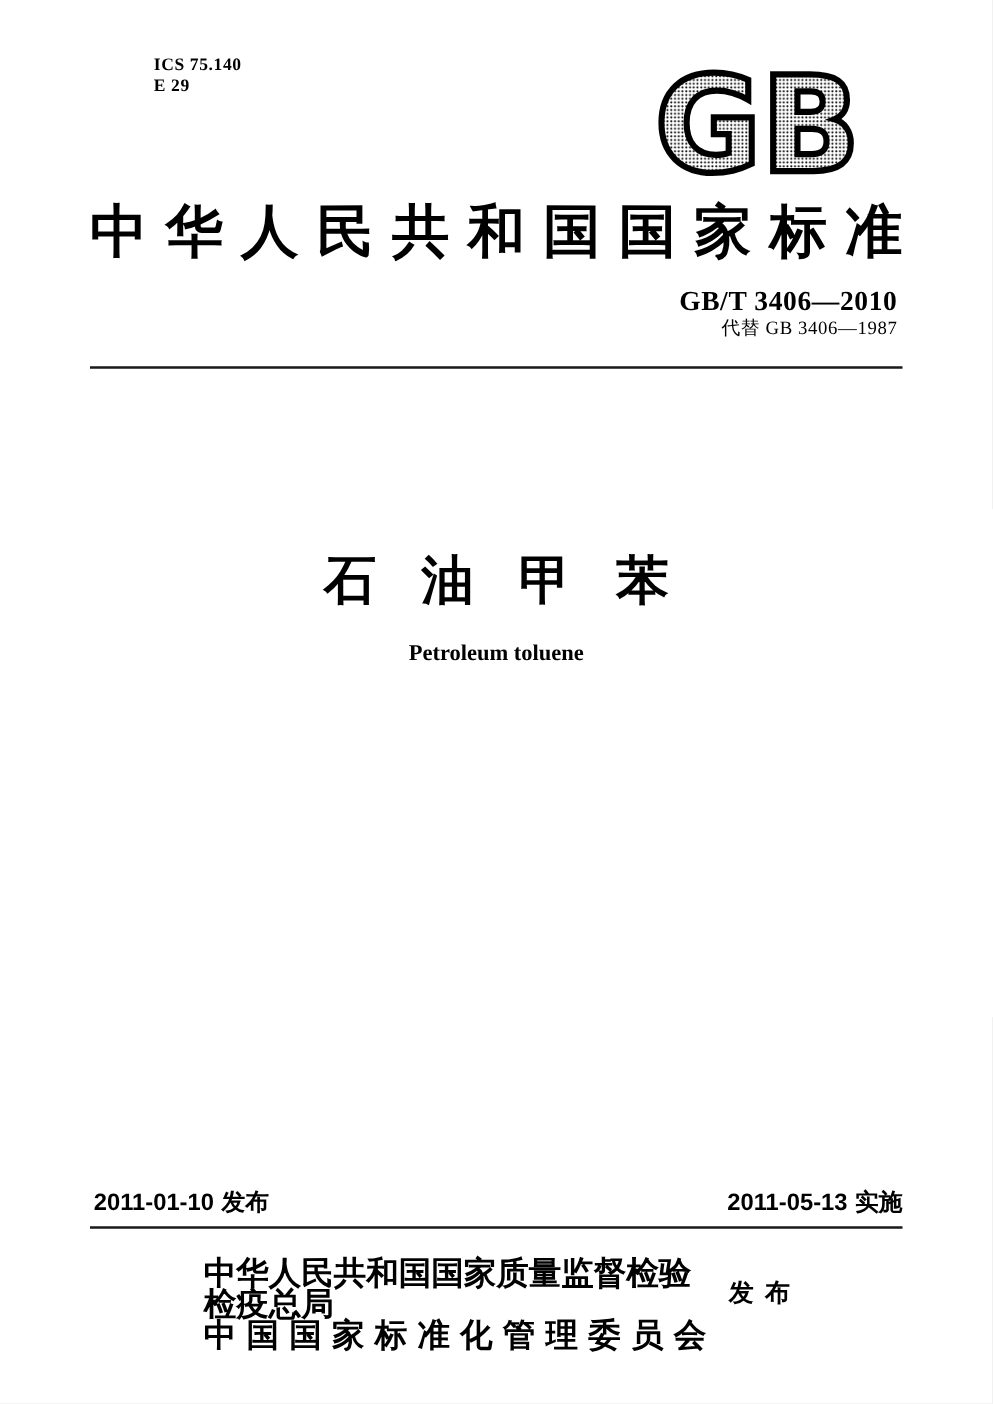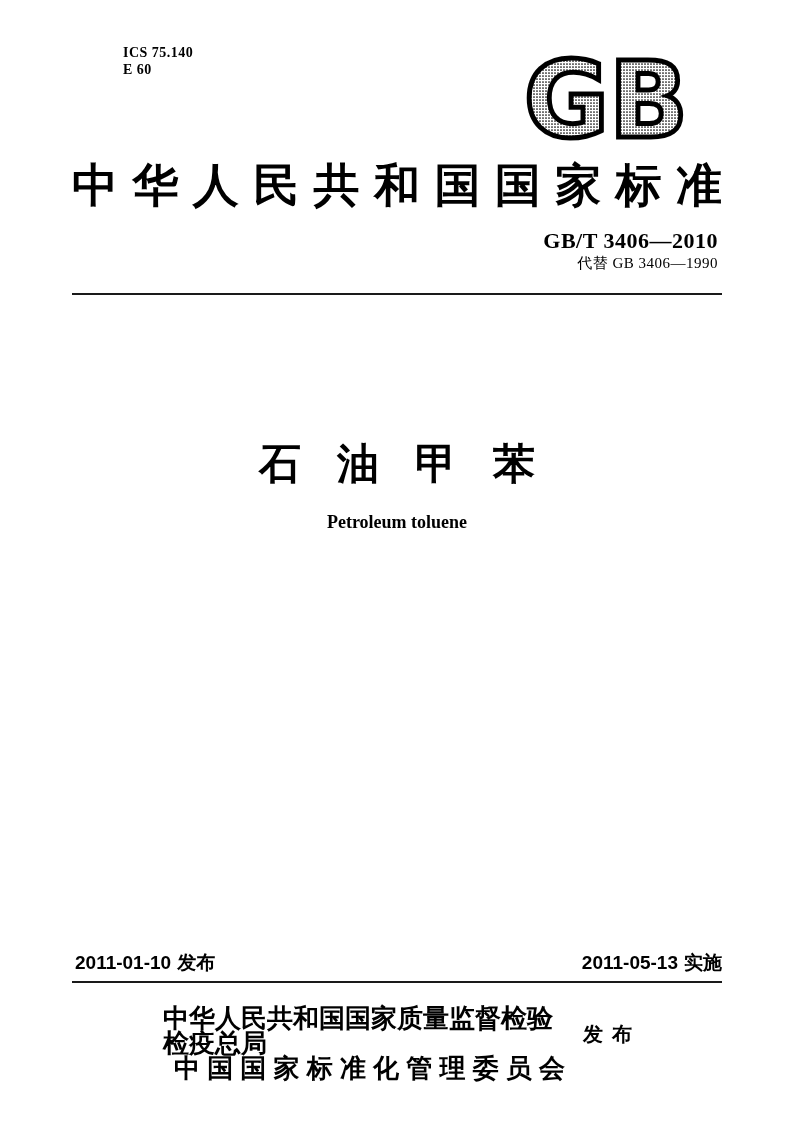--- a/index.html
+++ b/index.html
@@ -54,52 +54,52 @@
     font-family:"Liberation Sans", sans-serif; font-weight:bold;
     font-size:19px; line-height:24px;text-align:right;
   }
   .date-row .gap { display:inline-block; width:6px; }
   
   .issuer-block {
     position:absolute; left:163px; top:1006px; width:402px;
     font-family:"Liberation Serif", serif; font-weight:bold;
     font-size:26px; line-height:25px;
   }
-  .issuer-line2 { text-align:justify; text-align-last:justify;margin-left:11px; }
+  .issuer-line2 { text-align:justify; text-align-last:justify; }
   .publish-label {
     position:absolute; left:583px; top:1021px;
     font-family:"Liberation Serif", serif; font-weight:bold;
     font-size:20px; letter-spacing:9px; white-space:nowrap;
   }
 </style>
 </head>
 <body>
 
 <div class="page">
 
   <div class="ics-block">
     <div>ICS 75.140</div>
-    <div>E 60</div>
+    <div>E 29</div>
   </div>
 
   <svg class="gb-logo" viewBox="0 0 170 88" xmlns="http://www.w3.org/2000/svg" aria-hidden="true">
     <defs>
       <pattern id="halftone" width="3" height="3" patternUnits="userSpaceOnUse">
         <rect width="3" height="3" fill="#ffffff"></rect>
         <circle cx="1" cy="1" r="0.85" fill="#000000"></circle>
       </pattern>
     </defs>
     <text x="85" y="83" text-anchor="middle" font-family="'DejaVu Sans', sans-serif" font-size="106" font-weight="bold" textLength="164" lengthAdjust="spacingAndGlyphs" fill="url(#halftone)" stroke="#000000" stroke-width="5">GB</text>
   </svg>
 
   <div class="header-title">中华人民共和国国家标准</div>
 
   <div class="std-block">
     <div class="std-code">GB/T 3406—2010</div>
-    <div class="replaces">代替 GB 3406—1990</div>
+    <div class="replaces">代替 GB 3406—1987</div>
   </div>
 
   <div class="rule rule-top"></div>
 
   <div class="title-cn">石油甲苯</div>
   <div class="title-en">Petroleum toluene</div>
 
   <div class="date-row">
     <div>
       <span>2011-01-10</span><span class="gap"></span><span>发布</span>

